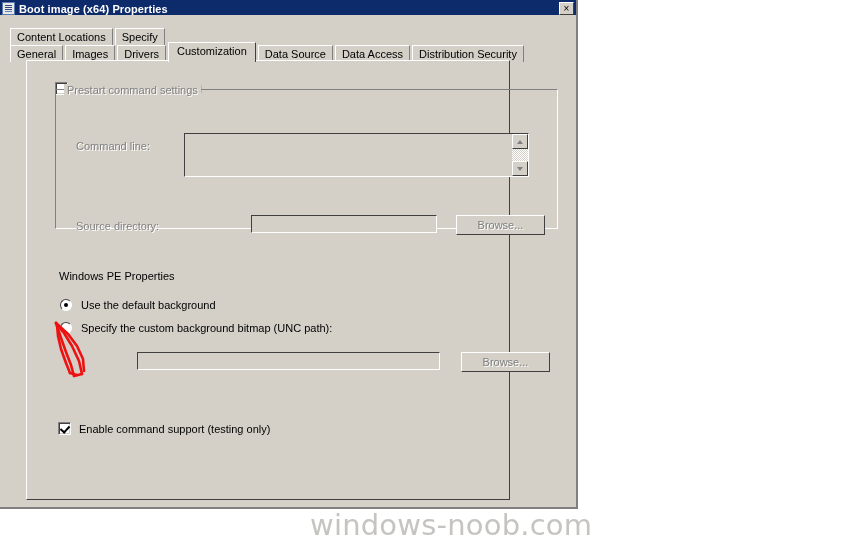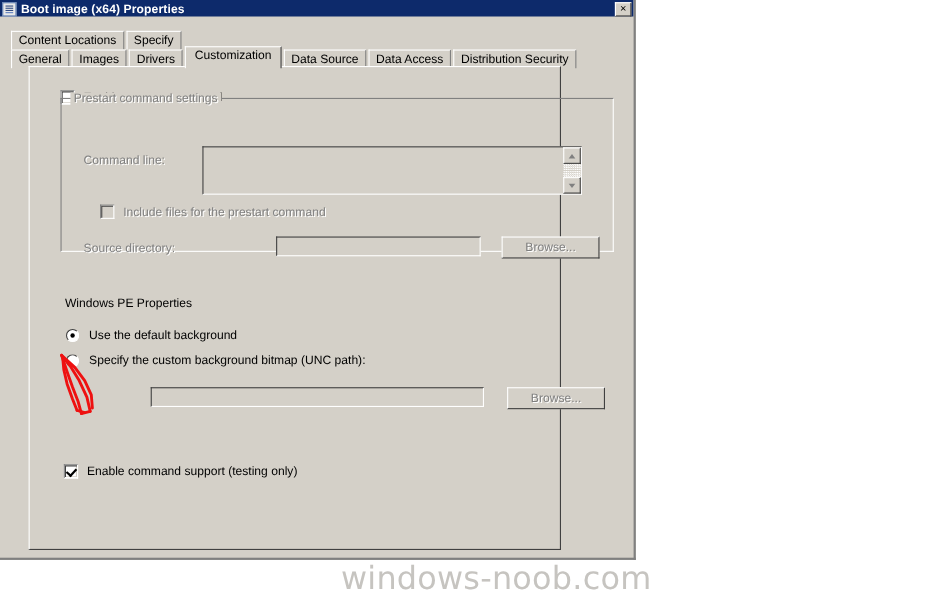--- a/index.html
+++ b/index.html
@@ -373,24 +373,20 @@
 
       <div style="position:absolute; left:20px; top:50px;" class="lbl disabled">Command line:</div>
 
       <div id="cmdline-box">
         <div id="cmdline-scroll">
           <div class="sb-arrow up"></div>
           <div class="sb-arrow down"></div>
         </div>
       </div>
 
-      <div style="position:absolute; left:35px; top:96px; display:flex; align-items:center; gap:8px;">
-        <span class="chk disabled"></span>
-        <span class="lbl disabled">Include files for the prestart command</span>
-      </div>
 
       <div style="position:absolute; left:20px; top:130px;" class="lbl disabled">Source directory:</div>
 
       <div class="textbox" style="position:absolute; left:195px; top:125px; width:186px; height:18px;"></div>
 
       <div class="btn disabled" style="position:absolute; left:400px; top:125px; width:89px; height:20px;">Browse...</div>
     </div>
 
     <div style="position:absolute; left:32px; top:209px;" class="lbl">Windows PE Properties</div>
 

